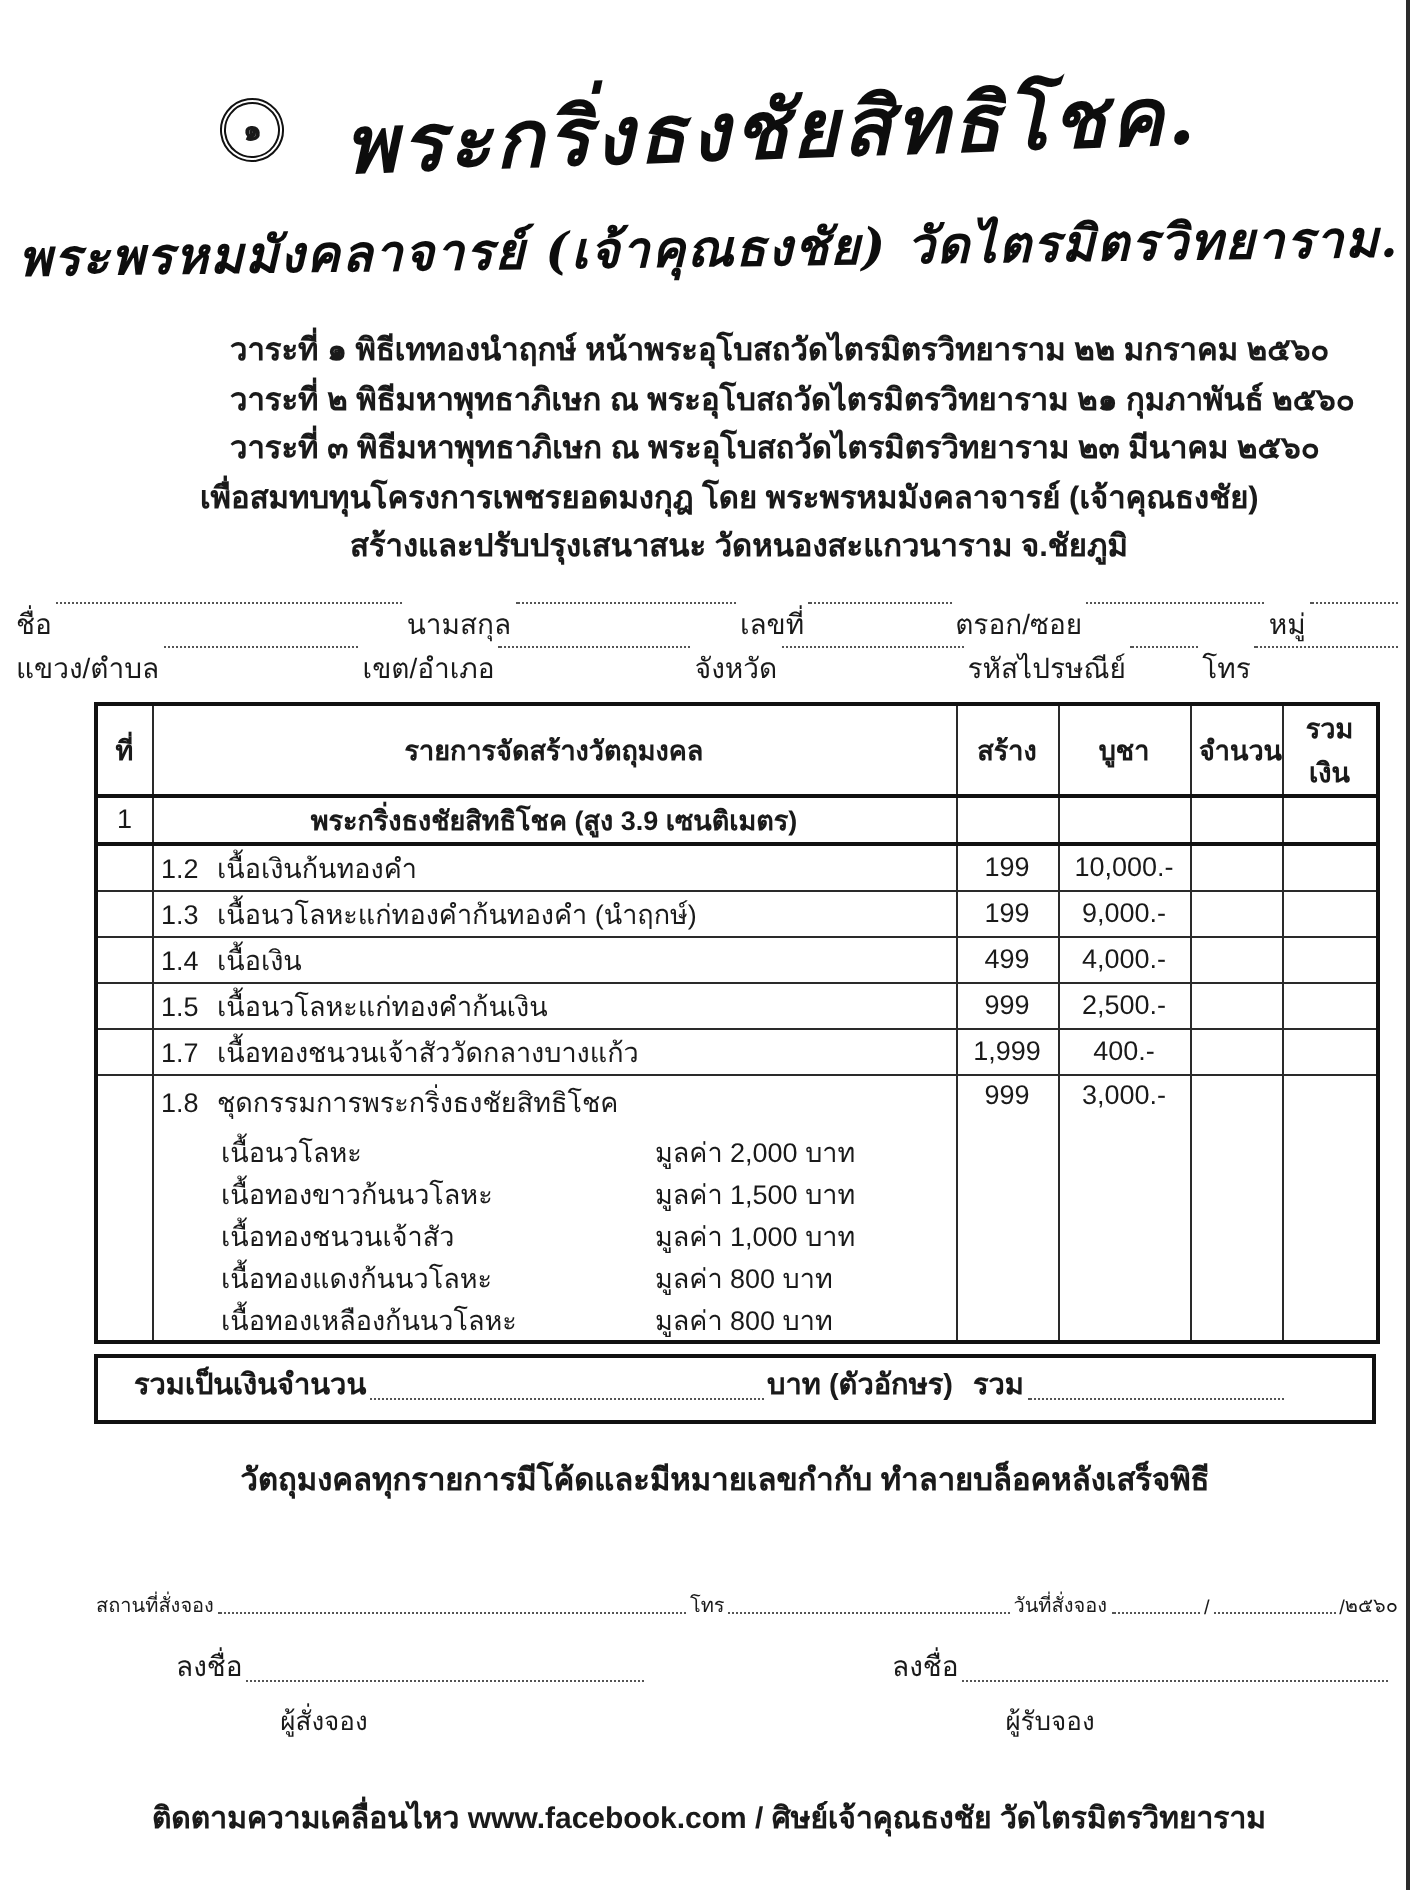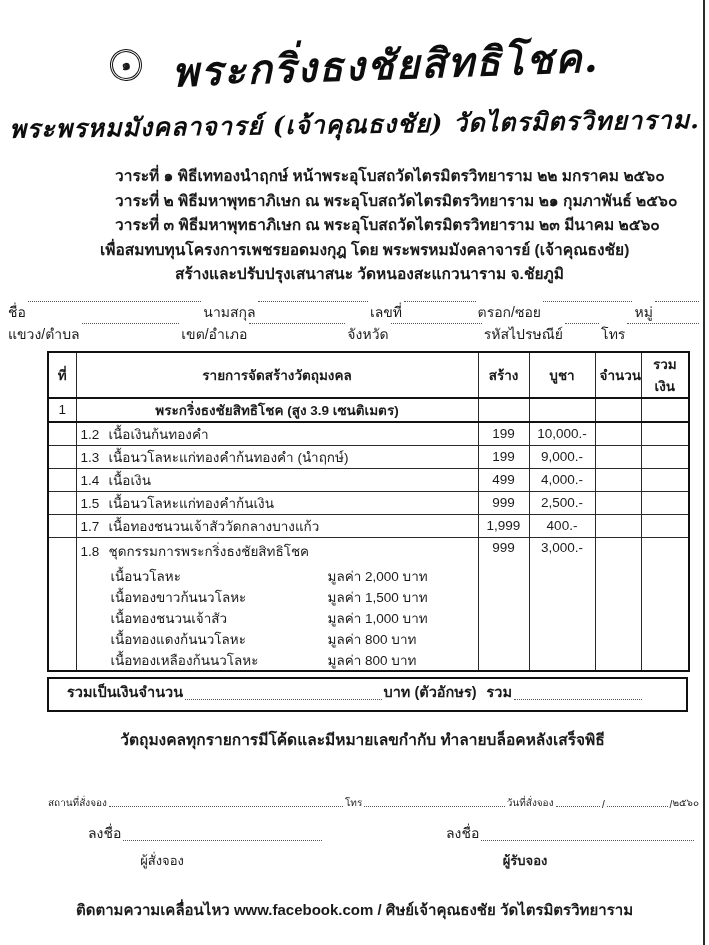--- a/index.html
+++ b/index.html
@@ -136,21 +136,21 @@
   .sign-section { display:flex; margin-top:12px; }
   .sign-col { width:354px; display:flex; flex-direction:column; }
   .sign-line {
     display:flex; align-items:flex-end; height:22px;
     font-size:14px;
   }
   .sign-col.left  .sign-line { padding-left:88px; padding-right:30px; }
   .sign-col.right .sign-line { padding-left:92px; padding-right:12px; }
   .role { text-align:center; font-size:13px; margin-top:6px; }
   .sign-col.left  .role { padding-right:30px; }
-  .sign-col.right .role { padding-right:12px;font-weight:bold; }
+  .sign-col.right .role { padding-right:12px; }
 
   
   .footer {
     margin-top:24px;
     text-align:center;
     font-weight:bold;
     font-size:15px;
     line-height:30px;
   }
 </style>

